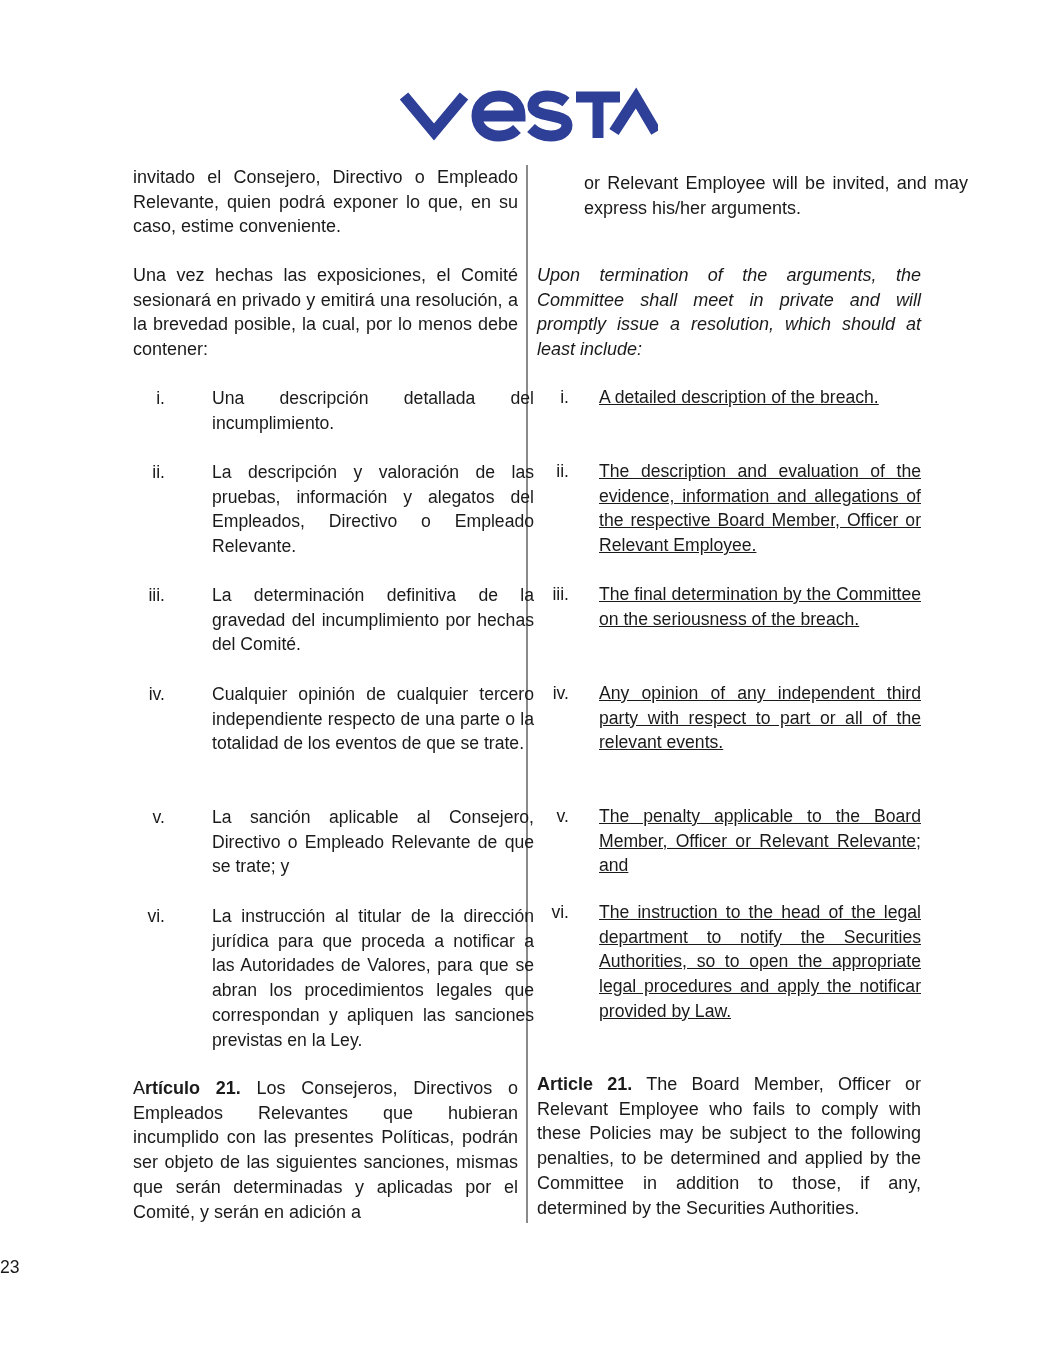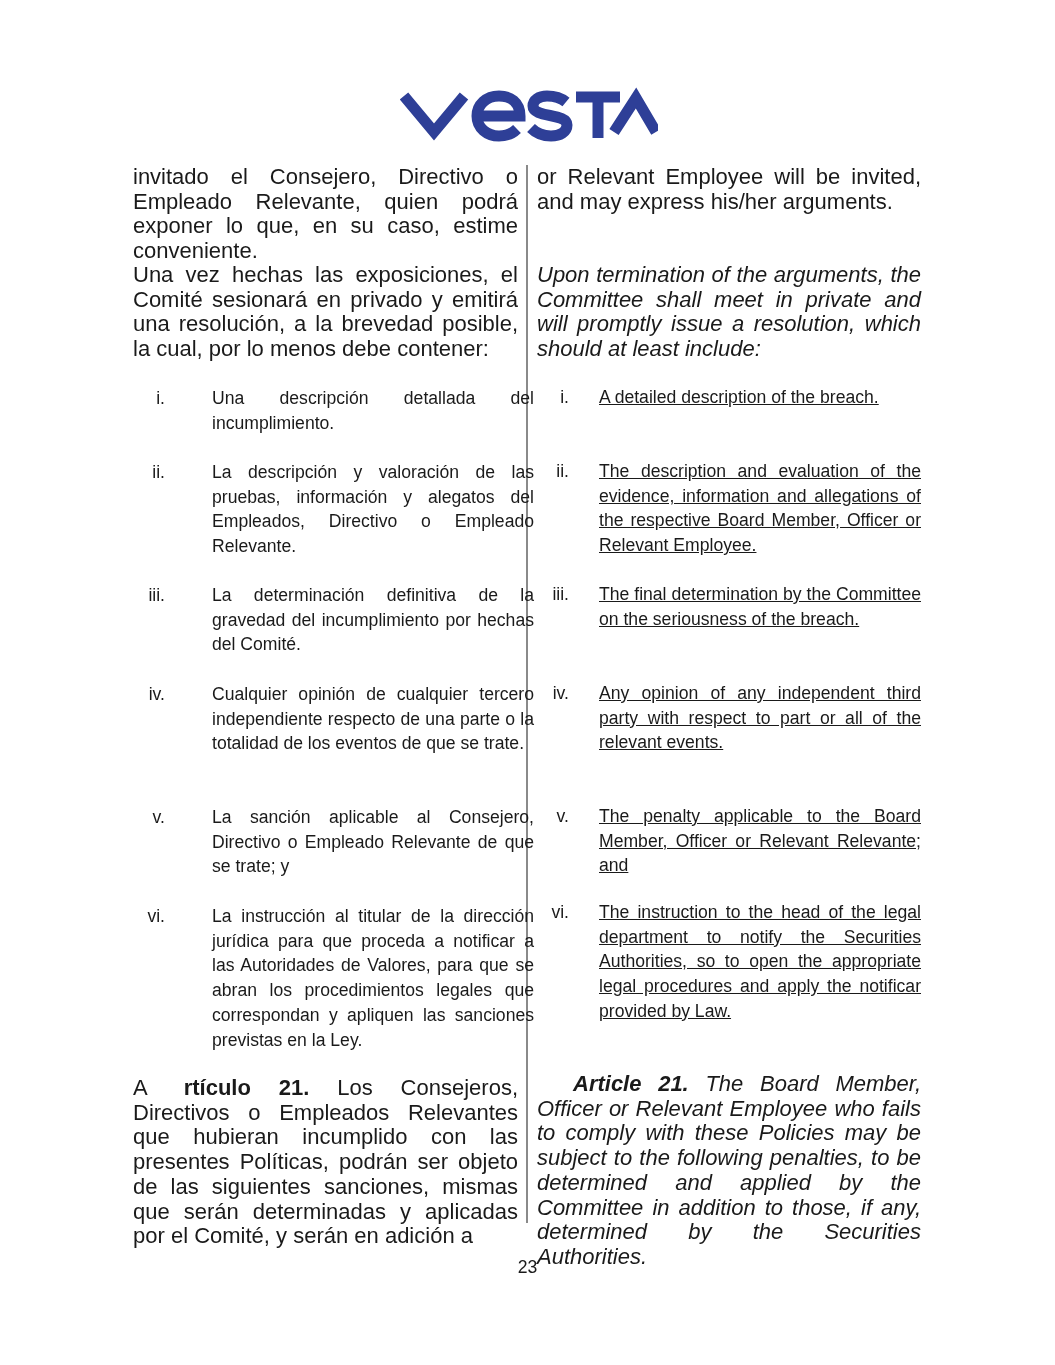--- a/index.html
+++ b/index.html
@@ -1,34 +1,34 @@
 <!DOCTYPE html>
 <html><head>
 <meta charset="utf-8">
 <style>
   html, body { margin:0; padding:0; background:#ffffff; }
   body { width:1055px; height:1365px; position:relative; overflow:hidden;
          font-family: "Liberation Sans", "DejaVu Sans", sans-serif; color:#1a1a1a; }
   .logo { position:absolute; left:400px; top:84px; width:258px; height:58px; }
   .logo svg { width:100%; height:100%; display:block; }
   .divider { position:absolute; left:526px; top:165px; width:2px; height:1058px; background:#8a8a8a; }
-  .blk { position:absolute; font-size:22px; line-height:24.7px; text-align:justify; }
+  .blk { position:absolute; font-size:18px; line-height:24.7px; text-align:justify; }
   .left { left:133px; width:385px; }
   .right { left:537px; width:384px; }
   .li { position:absolute; font-size:17.6px; line-height:24.7px; }
   .li .num { position:absolute; top:0; width:32px; text-align:right; }
   .li .txt { position:absolute; top:0; text-align:justify; }
   .li.l { left:133px; width:385px; }
   .li.l .num { left:0px; }
   .li.l .txt { left:63px; width:322px;margin-left:16px; }
   .li.r { left:537px; width:384px; }
   .li.r .num { left:0px; }
   .li.r .txt { left:62px; width:322px;text-decoration:underline; }
-  .b { font-weight:bold;margin-left:36px; }
-  .pagenum { position:absolute; left:0; width:1055px; top:1255px; text-align:center; font-size:17.6px; line-height:24px; }
+  .b { font-weight:bold; }
+  .pagenum { position:absolute; left:0; width:1055px; top:1255px; text-align:left; font-size:17.6px; line-height:24px; }
   .tl { text-align-last:left; }
 </style>
 </head>
 <body>
 
 <div class="logo" aria-label="VESTA">
   <svg viewBox="0 0 258 58" xmlns="http://www.w3.org/2000/svg">
     <g fill="none" stroke="#2E3F97" stroke-width="11" stroke-linejoin="miter">
 
       <polyline points="4,12 34,48 64,12"></polyline>
@@ -70,21 +70,21 @@
   <span class="num">v.</span>
   <span class="txt">La sanción aplicable al Consejero, Directivo o Empleado Relevante de que se trate; y</span>
 </div>
 <div class="li l" style="top:904px;">
   <span class="num">vi.</span>
   <span class="txt">La instrucción al titular de la dirección jurídica para que proceda a notificar a las Autoridades de Valores, para que se abran los procedimientos legales que correspondan y apliquen las sanciones previstas en la Ley.</span>
 </div>
 
 <div class="blk left tl" style="top:1076px;"><span>A</span><span class="b">rtículo 21.</span><span> Los Consejeros, Directivos o Empleados Relevantes que hubieran incumplido con las presentes Políticas, podrán ser objeto de las siguientes sanciones, mismas que serán determinadas y aplicadas por el Comité, y serán en adición a</span></div>
 
-<div class="blk right tl" style="top:165px;">or Relevant Employee will be invited, and may express his/her arguments.</div>
+<div class="blk right tl" style="top:171px;margin-left:47px;">or Relevant Employee will be invited, and may express his/her arguments.</div>
 <div class="blk right tl" style="top:263px;font-style:italic;">Upon termination of the arguments, the Committee shall meet in private and will promptly issue a resolution, which should at least include:</div>
 
 <div class="li r" style="top:385px;">
   <span class="num">i.</span>
   <span class="txt">A detailed description of the breach.</span>
 </div>
 <div class="li r" style="top:459px;">
   <span class="num">ii.</span>
   <span class="txt">The description and evaluation of the evidence, information and allegations of the respective Board Member, Officer or Relevant Employee.</span>
 </div>
@@ -98,15 +98,15 @@
 </div>
 <div class="li r" style="top:804px;">
   <span class="num">v.</span>
   <span class="txt"> The penalty applicable to the Board Member, Officer or Relevant Relevante; and</span>
 </div>
 <div class="li r" style="top:900px;">
   <span class="num">vi.</span>
   <span class="txt">The instruction to the head of the legal department to notify the Securities Authorities, so to open the appropriate legal procedures and apply the notificar provided by Law.</span>
 </div>
 
-<div class="blk right tl" style="top:1072px;font-style:italic;"><span class="b">Article 21.</span><span> The Board Member, Officer or Relevant Employee who fails to comply with these Policies may be subject to the following penalties, to be determined and applied by the Committee in addition to those, if any, determined by the Securities Authorities.</span></div>
+<div class="blk right tl" style="top:1072px;"><span class="b">Article 21.</span><span> The Board Member, Officer or Relevant Employee who fails to comply with these Policies may be subject to the following penalties, to be determined and applied by the Committee in addition to those, if any, determined by the Securities Authorities.</span></div>
 
 <div class="pagenum">23</div>
 
 </body></html>

